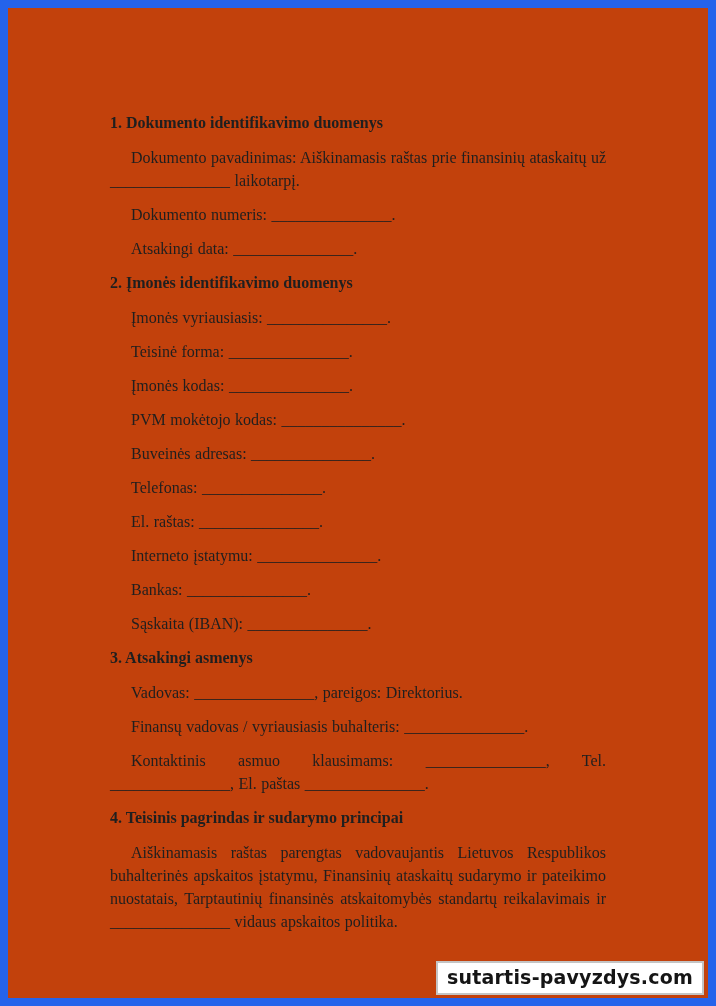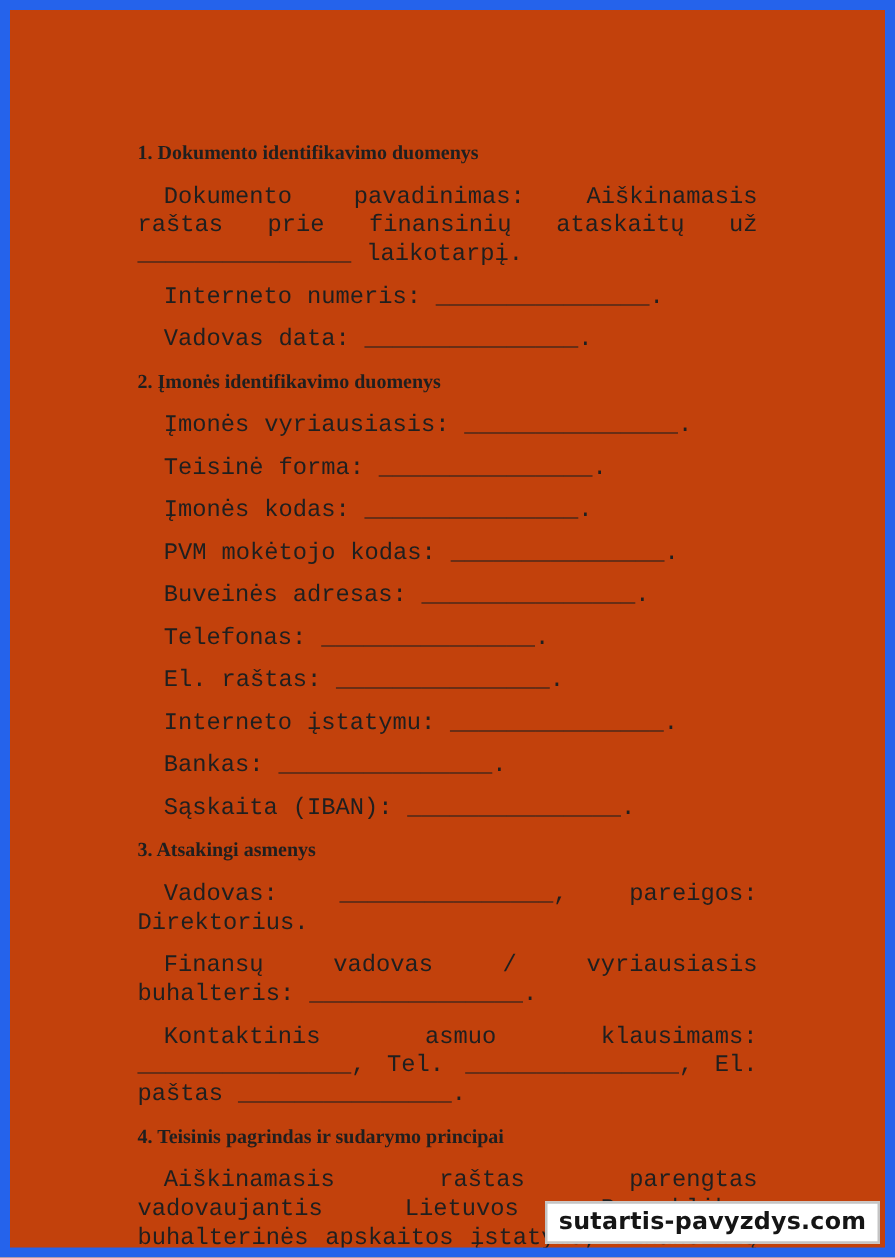--- a/index.html
+++ b/index.html
@@ -23,27 +23,26 @@
   }
   .doc-section { display: block; }
   .section-heading {
     font-size: 16px;
     font-weight: bold;
     line-height: 23px;
     margin: 0 0 12px 0;
     text-align: left;
   }
   .para {
-    font-size: 19px;
+    font-size: 16px;
     line-height: 23px;
     margin: 0 0 11px 0;
     text-align: justify;
     text-indent: 21px;
     word-spacing: 0.5px;
-    font-family: Liberation Mono, monospace;
   }
   .watermark {
     position: absolute;
     right: 4px;
     bottom: 3px;
     background: #ffffff;
     border: 2px solid #c4c4c4;
     padding: 2px 9px 4px 9px;
     font-family: "DejaVu Sans", sans-serif;
     font-weight: bold;
@@ -55,22 +54,22 @@
   }
 </style>
 </head>
 <body>
 
 <div class="page">
   <div class="content" id="doc-content">
   <section class="doc-section">
     <h2 class="section-heading">1. Dokumento identifikavimo duomenys</h2>
   <p class="para">Dokumento pavadinimas: Aiškinamasis raštas prie finansinių ataskaitų už _______________ laikotarpį.</p>
-        <p class="para">Interneto numeris: _______________.</p>
-        <p class="para">Vadovas data: _______________.</p>
+        <p class="para">Dokumento numeris: _______________.</p>
+        <p class="para">Atsakingi data: _______________.</p>
       </section>
 
   <section class="doc-section">
     <h2 class="section-heading">2. Įmonės identifikavimo duomenys</h2>
   <p class="para">Įmonės vyriausiasis: _______________.</p>
         <p class="para">Teisinė forma: _______________.</p>
         <p class="para">Įmonės kodas: _______________.</p>
         <p class="para">PVM mokėtojo kodas: _______________.</p>
         <p class="para">Buveinės adresas: _______________.</p>
         <p class="para">Telefonas: _______________.</p>

